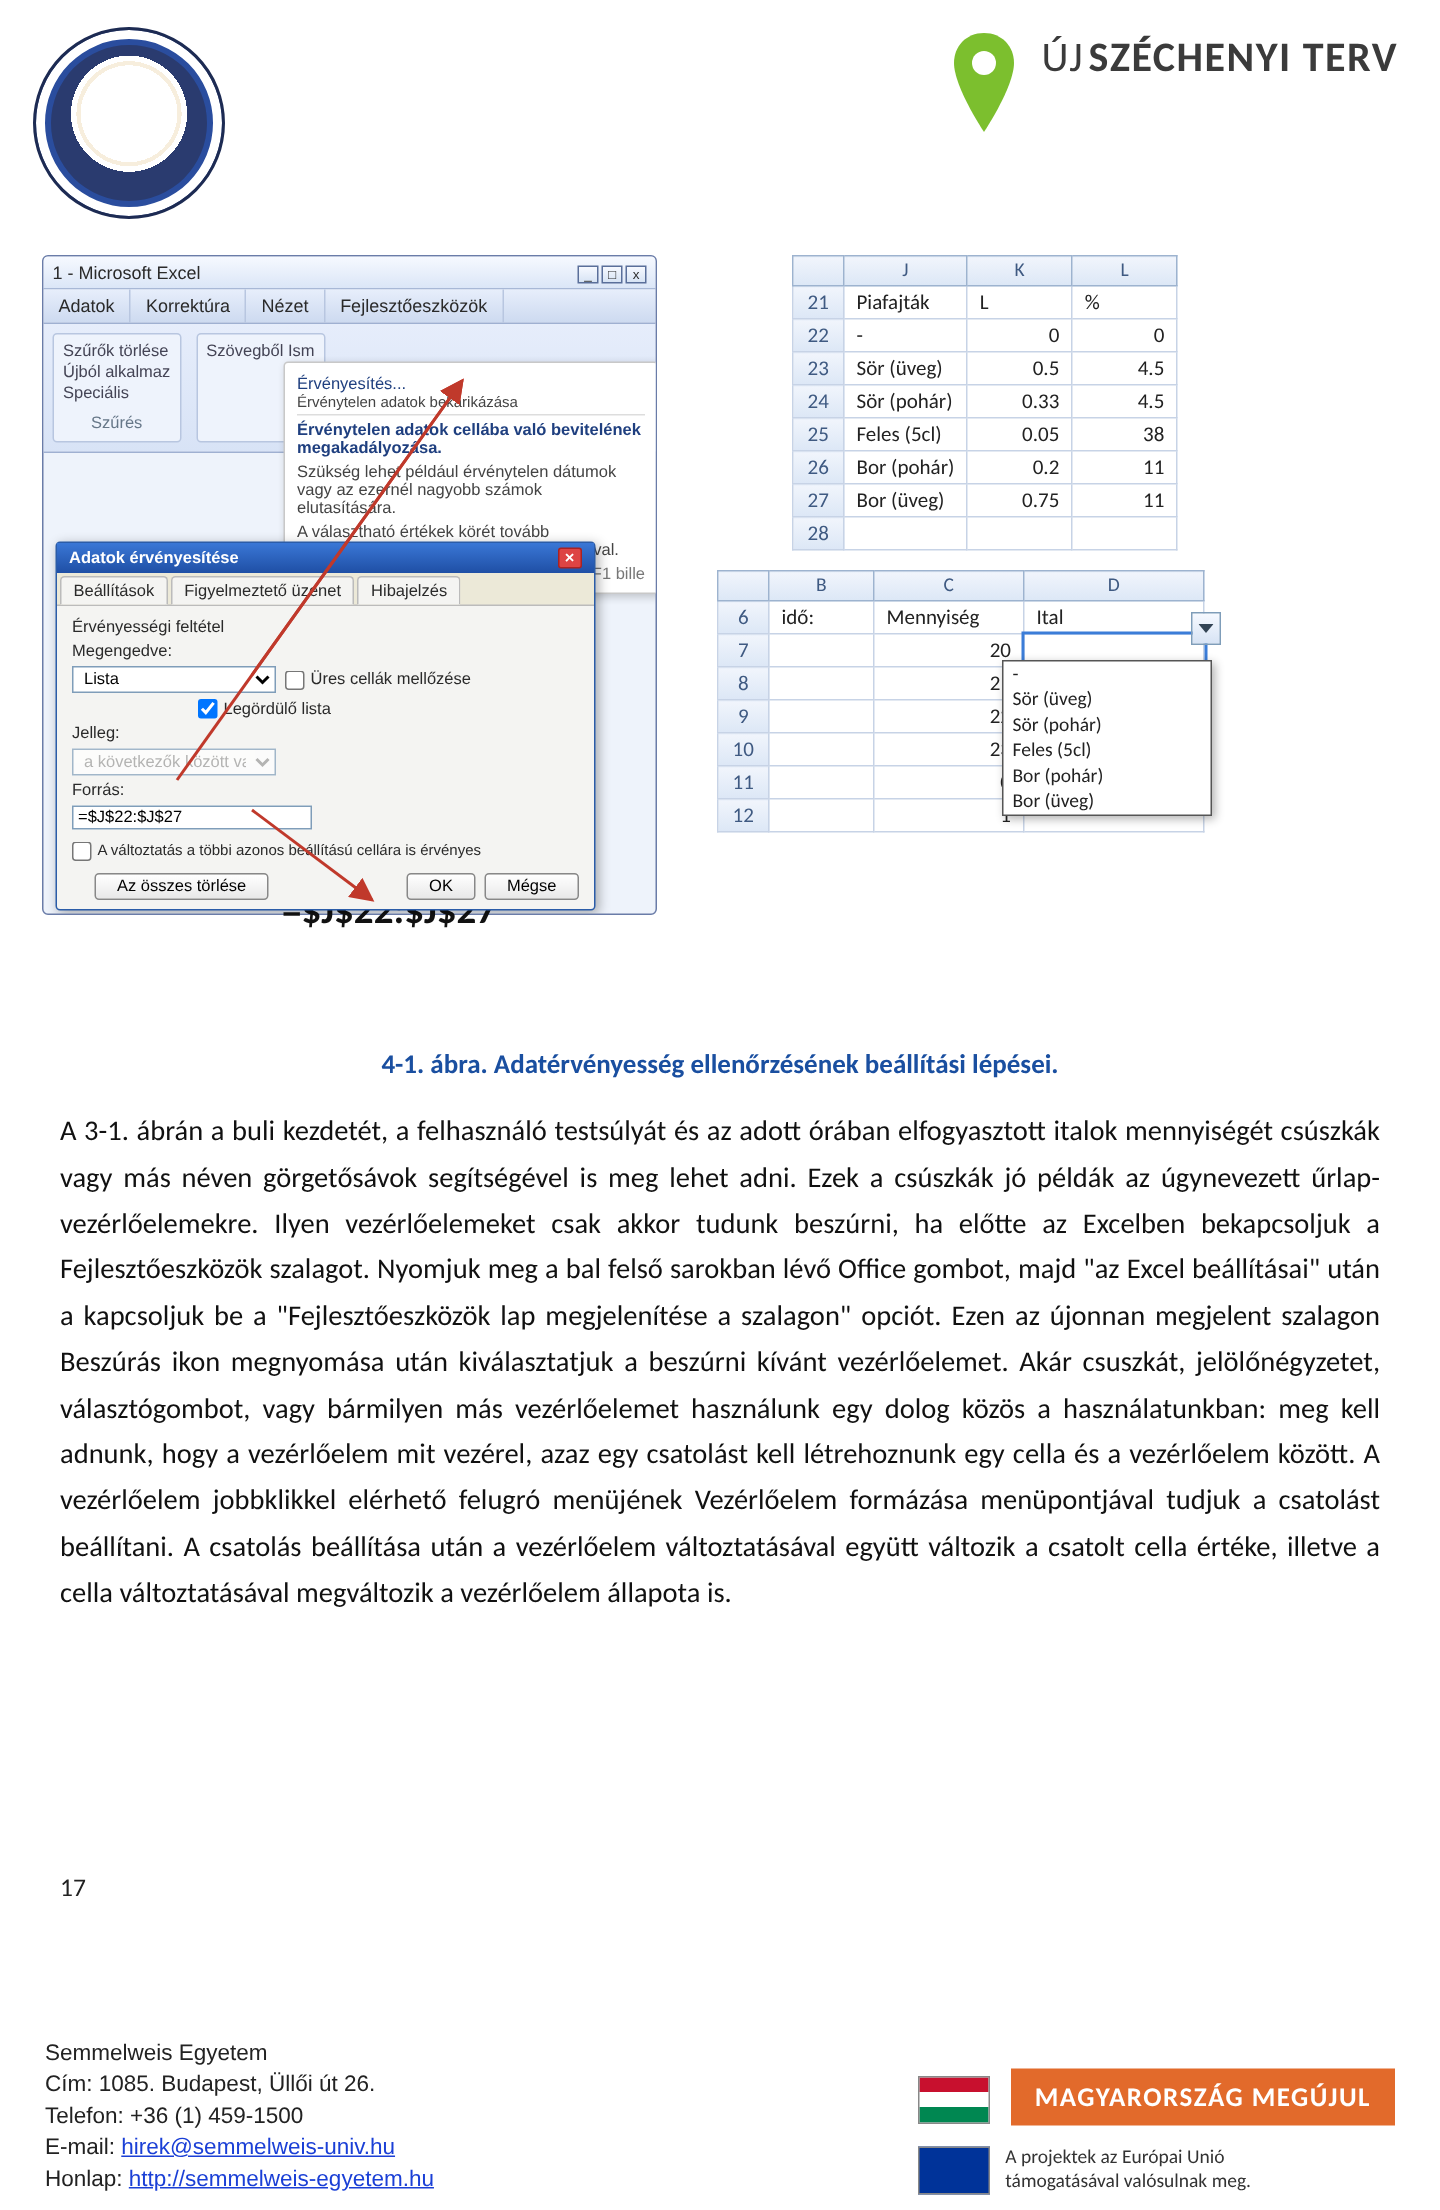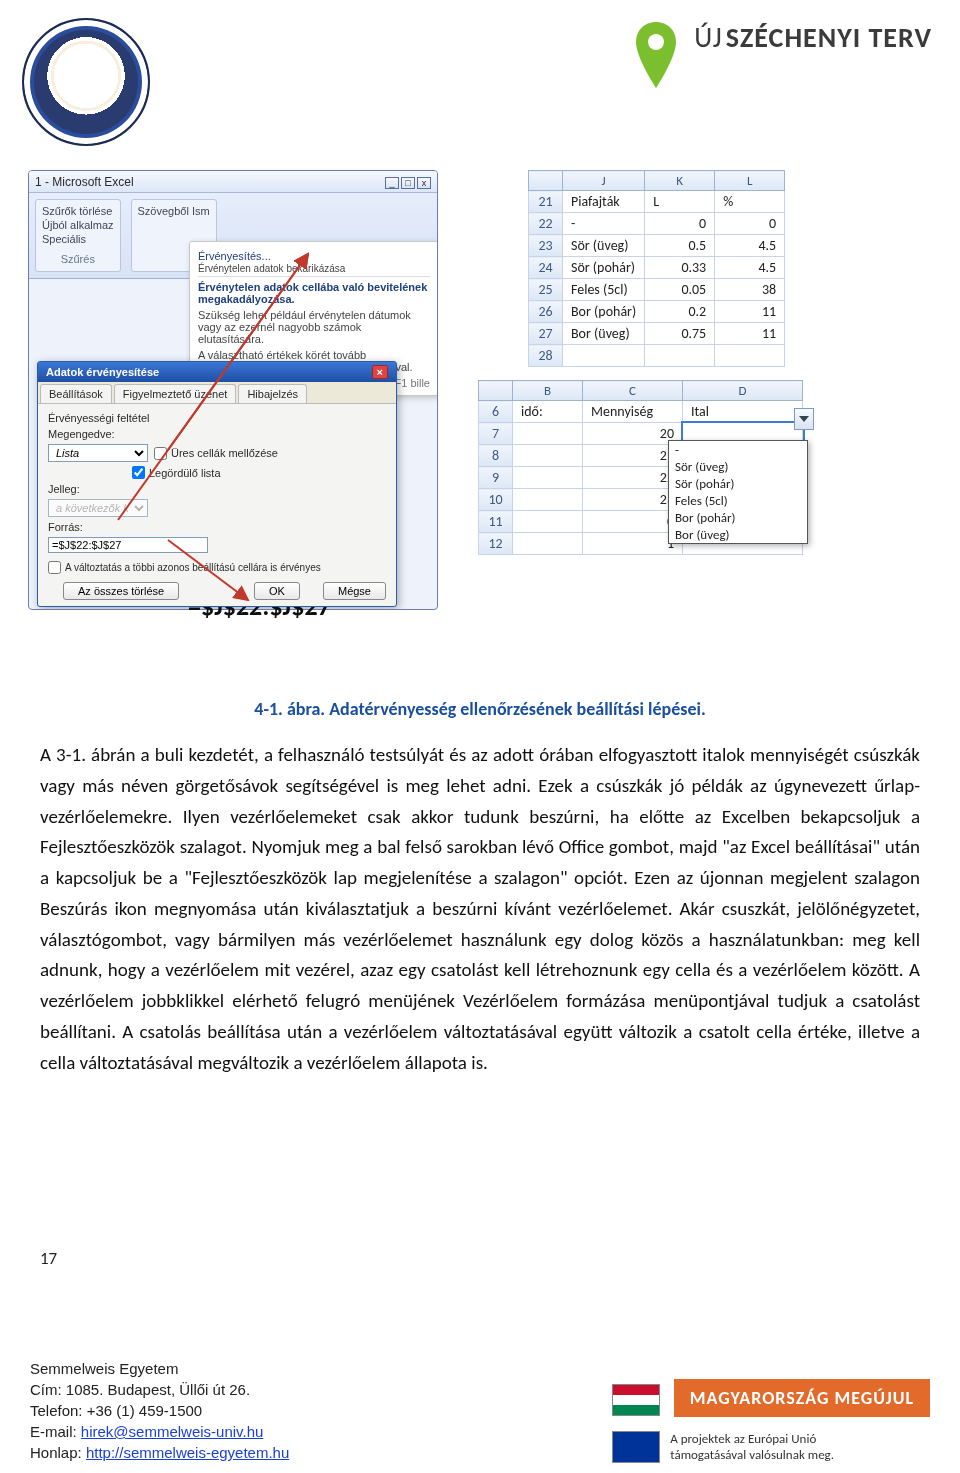--- a/index.html
+++ b/index.html
@@ -73,23 +73,23 @@
     }
     .dvdialog .dvtabs { display:flex; gap:0; background:#ece9d8; border-bottom:1px solid #bbb; font-size:11px;}
     .dvdialog .dvtabs .dvtab { padding:3px 8px; border:1px solid #bbb; border-bottom:none; background:#f4f4f2; margin:2px 0 0 2px; border-radius:3px 3px 0 0;}
     .dvdialog .dvbody { padding:8px 10px; }
     .dvrow { display:flex; align-items:center; gap:6px; margin:4px 0;}
     .dvrow label { width: 78px; }
     .dvrow select, .dvrow input[type=text] {
       font-size:11px; padding:1px 3px; border:1px solid #7f9db9; background:#fff;
     }
     .dvrow input[type=text] { width: 160px; }
-    .dvrow select { width: 100px; font-style: italic; }
+    .dvrow select { width: 136px; }
     .chk { display:flex; align-items:center; gap:4px; font-size:11px;}
-    .dvfoot { position:absolute; bottom:6px; right:10px; display:flex; gap:23px;}
+    .dvfoot { position:absolute; bottom:6px; right:10px; display:flex; gap:6px;}
     .dvfoot .btn, .dvdialog .btn {
       font-size:11px; padding:2px 14px; border:1px solid #888; background:linear-gradient(#fff,#e8e8e8); border-radius:3px;
     }
     .dvdialog .leftbtn { position:absolute; bottom:6px; left:25px;text-decoration:underline;}
     .formula {
       position:absolute; left: 160px; top: 420px; font-weight:900; font-size:26px; color:#111;
     }
     svg.arrows { position:absolute; left:0; top:0; width:410px; height:470px; pointer-events:none; z-index:10;}
 
     
@@ -173,20 +173,26 @@
   </div>
 </div>
 
 <div class="figure-wrap">
 
   <div class="excelbox">
     <div class="titlebar">
       <span>1 - Microsoft Excel</span>
       <span class="winbtns"><span>_</span><span>□</span><span>x</span></span>
     </div>
+    <div class="tabs">
+      <div class="tab">Adatok</div>
+      <div class="tab">Korrektúra</div>
+      <div class="tab">Nézet</div>
+      <div class="tab">Fejlesztőeszközök</div>
+    </div>
     <div class="ribbon">
       <div class="ribbon-group">
         <div>Szűrők törlése</div>
         <div>Újból alkalmaz</div>
         <div>Speciális</div>
         <div style="text-align:center;color:#678;margin-top:6px">Szűrés</div>
       </div>
       <div class="ribbon-group" style="min-width:70px">
         <div>Szövegből Ism</div>
       </div>

